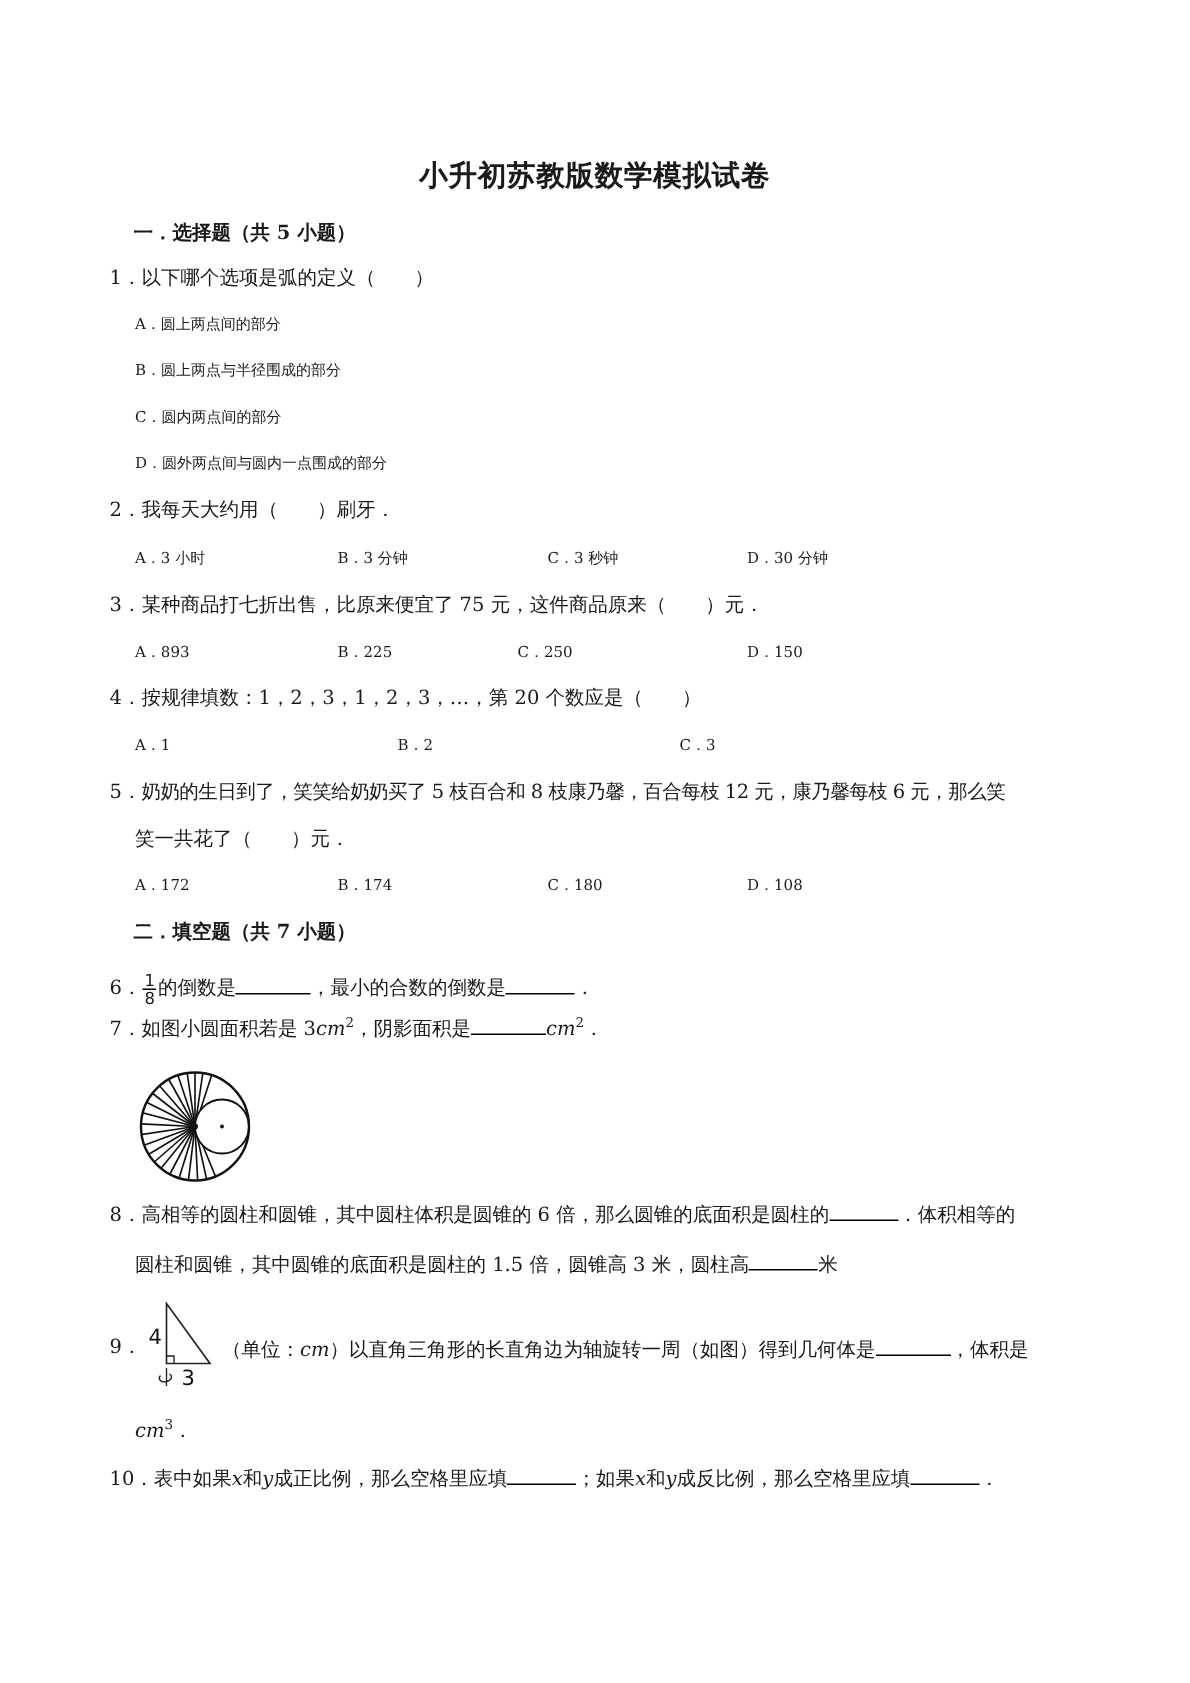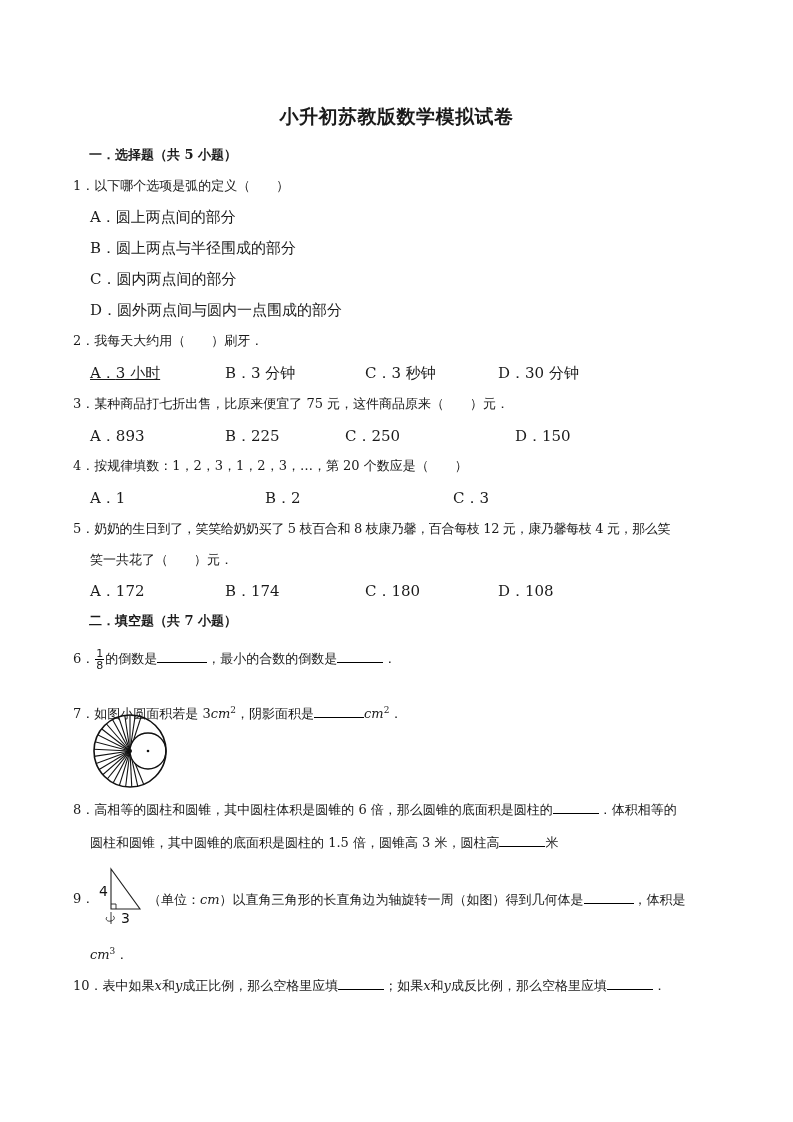--- a/index.html
+++ b/index.html
@@ -2,21 +2,21 @@
 <html><head>
 <meta charset="utf-8">
 <style>
   html, body { margin: 0; padding: 0; background: #ffffff; }
   body { width: 793px; height: 1122px; position: relative; overflow: hidden;
          font-family: "DejaVu Serif", "Liberation Serif", serif; color: #1a1a1a; font-size: 13px; }
   .abs { position: absolute; white-space: nowrap; }
   .title { left: 0; width: 793px; top: 104px; text-align: center; font-size: 19px; font-weight: bold; letter-spacing: 0.5px; }
   .section { left: 73px; font-size: 13px; font-weight: bold; margin-left: 16px; }
   .q { left: 73px; font-size: 13px; line-height: 18px; }
-  .opt { font-size: 15px; line-height: 18px; }
+  .opt { font-size: 10px; line-height: 18px; }
   .blank { display: inline-block; border-bottom: 1px solid #000; height: 13px; vertical-align: baseline; }
   .w45 { width: 46px; } .w50 { width: 50px; }
   .it { font-style: italic; }
   sup { font-size: 9px; line-height: 0; }
   .frac { display: inline-block; vertical-align: middle; text-align: center; font-family: "DejaVu Sans", sans-serif; font-size: 11px; line-height: 11px; margin: 0 1px; }
   .frac span { display: block; }
   .frac .num { border-bottom: 1px solid #000; padding: 0 1px; }
   svg { position: absolute; }
 </style>
 </head>
@@ -30,56 +30,56 @@
   <span>1．</span><span>以下哪个选项是弧的定义（　　）</span>
 </div>
 <div class="abs opt" style="left:90px; top:208px;"><span>A．</span><span>圆上两点间的部分</span></div>
 <div class="abs opt" style="left:90px; top:239px;"><span>B．</span><span>圆上两点与半径围成的部分</span></div>
 <div class="abs opt" style="left:90px; top:270px;"><span>C．</span><span>圆内两点间的部分</span></div>
 <div class="abs opt" style="left:90px; top:301px;"><span>D．</span><span>圆外两点间与圆内一点围成的部分</span></div>
 
 <div class="abs q" style="top:332px;">
   <span>2．</span><span>我每天大约用（　　）刷牙．</span>
 </div>
-<div class="abs opt" style="left:90px; top:364px;text-decoration:underline;"><span>A．</span><span>3 小时</span></div>
+<div class="abs opt" style="left:90px; top:364px;"><span>A．</span><span>3 小时</span></div>
 <div class="abs opt" style="left:225px; top:364px;"><span>B．</span><span>3 分钟</span></div>
 <div class="abs opt" style="left:365px; top:364px;"><span>C．</span><span>3 秒钟</span></div>
 <div class="abs opt" style="left:498px; top:364px;"><span>D．</span><span>30 分钟</span></div>
 
 <div class="abs q" style="top:395px;">
   <span>3．</span><span>某种商品打七折出售，比原来便宜了 75 元，这件商品原来（　　）元．</span>
 </div>
 <div class="abs opt" style="left:90px; top:427px;"><span>A．</span><span>893</span></div>
 <div class="abs opt" style="left:225px; top:427px;"><span>B．</span><span>225</span></div>
 <div class="abs opt" style="left:345px; top:427px;"><span>C．</span><span>250</span></div>
-<div class="abs opt" style="left:498px; top:427px;margin-left:17px;"><span>D．</span><span>150</span></div>
+<div class="abs opt" style="left:498px; top:427px;"><span>D．</span><span>150</span></div>
 
 <div class="abs q" style="top:457px;">
   <span>4．</span><span>按规律填数：1，2，3，1，2，3，…，第 20 个数应是（　　）</span>
 </div>
 <div class="abs opt" style="left:90px; top:489px;"><span>A．</span><span>1</span></div>
 <div class="abs opt" style="left:265px; top:489px;"><span>B．</span><span>2</span></div>
 <div class="abs opt" style="left:453px; top:489px;"><span>C．</span><span>3</span></div>
 
 <div class="abs q" style="top:520px;">
-  <span>5．</span><span style="letter-spacing:-0.35px;">奶奶的生日到了，笑笑给奶奶买了 5 枝百合和 8 枝康乃馨，百合每枝 12 元，康乃馨每枝 4 元，那么笑</span>
+  <span>5．</span><span style="letter-spacing:-0.35px;">奶奶的生日到了，笑笑给奶奶买了 5 枝百合和 8 枝康乃馨，百合每枝 12 元，康乃馨每枝 6 元，那么笑</span>
 </div>
 <div class="abs q" style="left:90px; top:551px;text-align:center;">笑一共花了（　　）元．</div>
 <div class="abs opt" style="left:90px; top:582px;"><span>A．</span><span>172</span></div>
 <div class="abs opt" style="left:225px; top:582px;"><span>B．</span><span>174</span></div>
 <div class="abs opt" style="left:365px; top:582px;"><span>C．</span><span>180</span></div>
 <div class="abs opt" style="left:498px; top:582px;"><span>D．</span><span>108</span></div>
 
 <div class="abs section" style="top:612px;">二．填空题（共 7 小题）</div>
 
 <div class="abs q" style="top:648px;">
   <span>6．</span><span class="frac"><span class="num">1</span><span>8</span></span><span>的倒数是</span><span class="blank w50"></span><span>，最小的合数的倒数是</span><span class="blank w45"></span><span>．</span>
 </div>
 
-<div class="abs q" style="top:704px;">
+<div class="abs q" style="top:676px;">
   <span>7．</span><span>如图小圆面积若是 3</span><span class="it">cm</span><sup>2</sup><span>，阴影面积是</span><span class="blank w50"></span><span class="it">cm</span><sup>2</sup><span>．</span>
 </div>
 
 <svg style="left:86px; top:710px;" width="90" height="82" viewBox="0 0 90 82">
   <defs>
     <clipPath id="outerClip">
         <circle cx="44" cy="41" r="36"></circle>
       </clipPath>
     <mask id="crescentMask">
       <rect width="90" height="82" fill="white"></rect>

